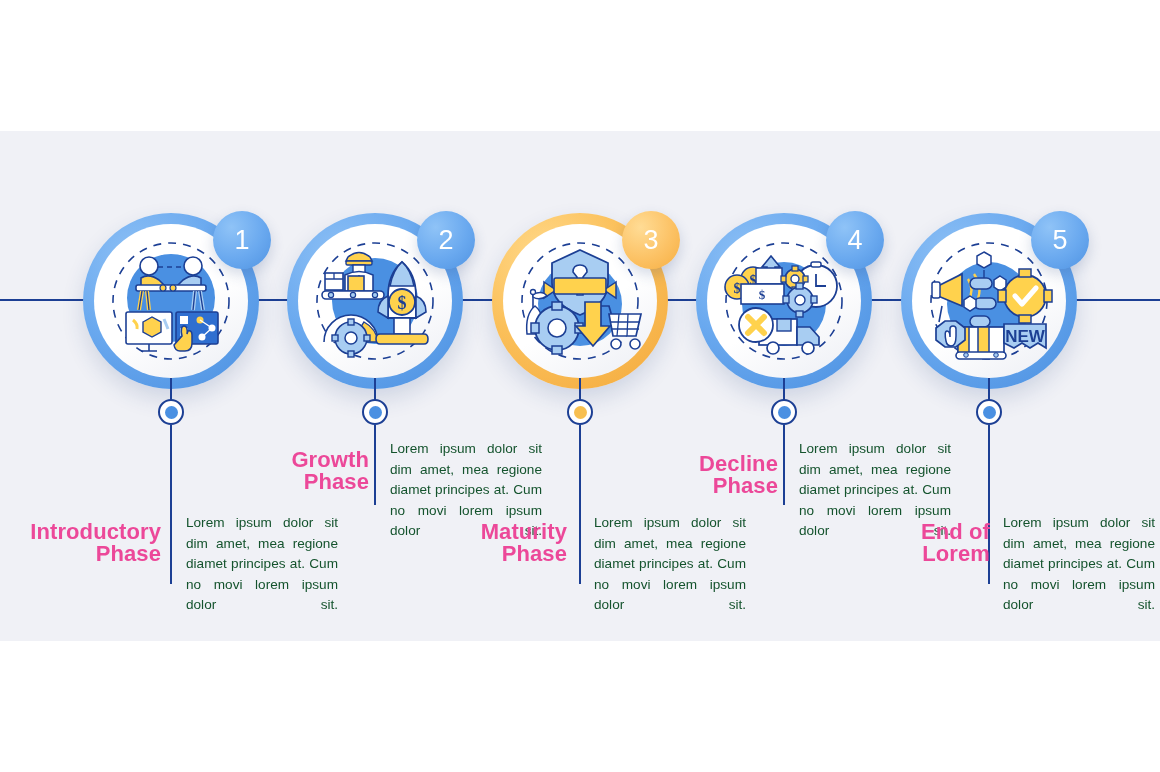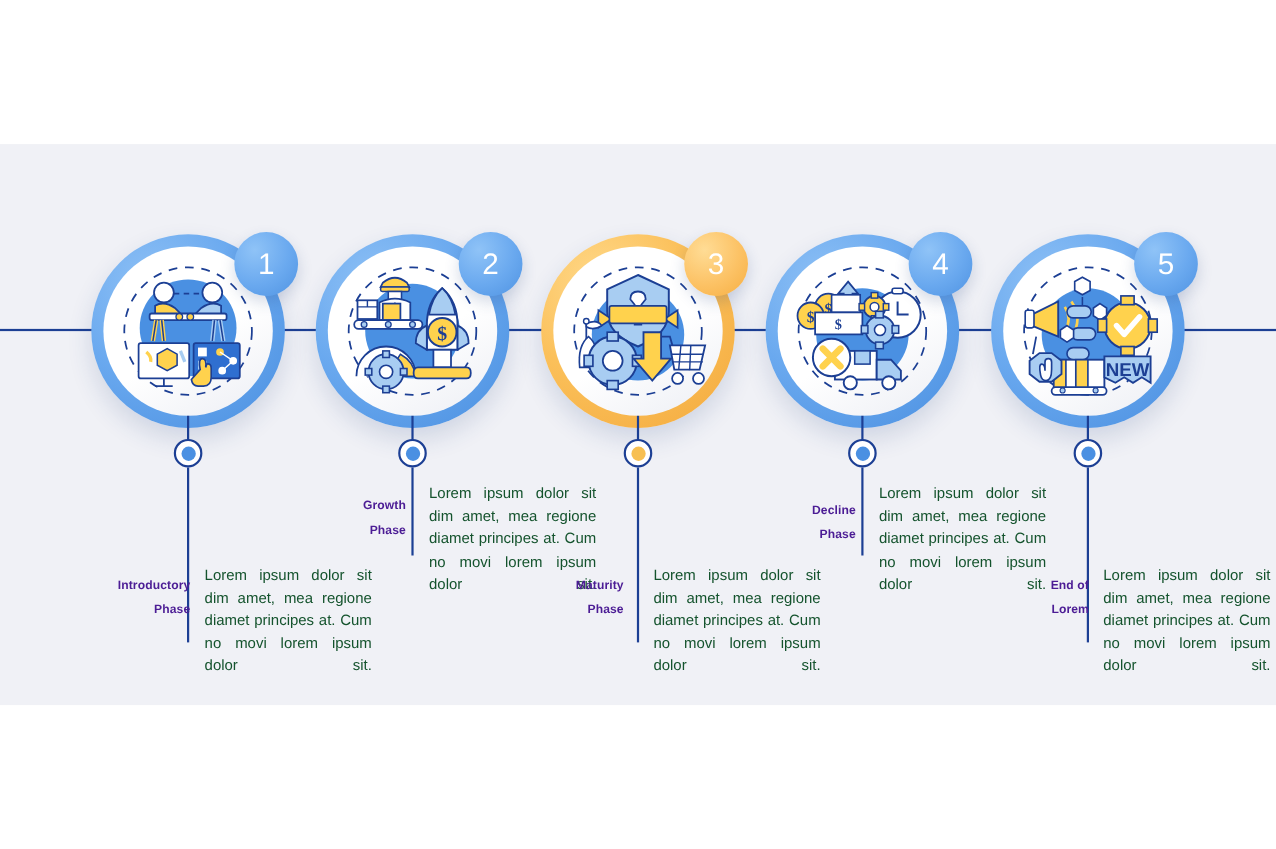--- a/index.html
+++ b/index.html
@@ -103,23 +103,23 @@
     display:block;
     width:13px;height:13px;border-radius:50%;
     background:#4a90e2;
   }
   .dot.orange i{ background:#f7bf51; }
 
   
   .title{
     position:absolute;
     text-align:right;
-    color:#4c1d95;
+    color:#ec4899;
     font-weight:bold;
-    font-size:11px;
+    font-size:22px;
     line-height:22px;
     letter-spacing:.1px;
   }
   .desc{
     position:absolute;
     color:#14532d;
     font-size:13.6px;
     line-height:20.5px;
     text-align:justify;
     text-align-last:justify;
@@ -173,21 +173,21 @@
         <path d="M88 112 q-2 -10 2 -10 t3 8 l1 -3 q4 -1 4 4 v8 q0 8 -7 8 h-5 q-5 0 -6 -6 z" fill="#ffd24d" stroke="#1c3f94" stroke-width="1.5"></path>
       </svg>
     </div>
     <div class="badge">1</div>
   </div>
   <div class="stem" style="left:170px; top:378px; height:32px;"></div>
   <div class="dot" style="left:158px; top:399px;">
       <i></i>
     </div>
   <div class="stem" style="left:170px; top:425px; height:159px;"></div>
-  <div class="title" style="left:36px; top:521px; width:137px;">
+  <div class="title" style="left:24px; top:521px; width:137px;">
     <span>Introductory</span><br>
     <span>Phase</span>
   </div>
   <div class="desc" style="left:186px; top:513px;">Lorem ipsum dolor sit dim amet, mea regione diamet principes at. Cum no movi lorem ipsum dolor sit.</div>
 
   <div class="node" style="left:287px;">
     <div class="ring">
       <div class="ring-inner"></div>
     </div>
     <div class="icon-wrap">

